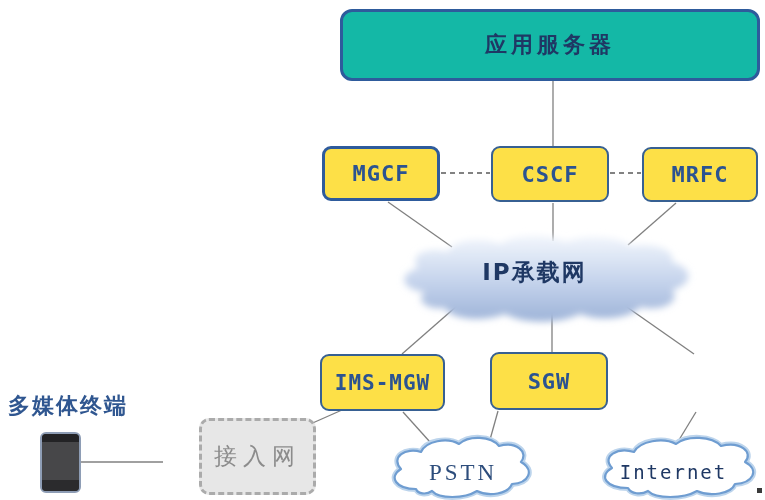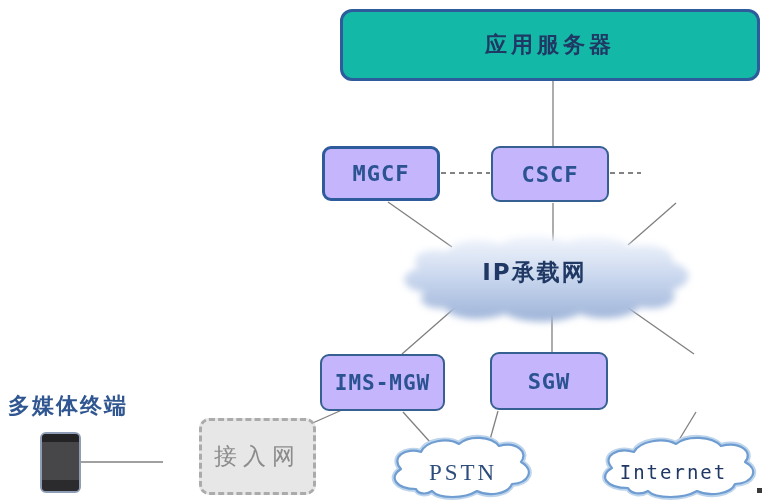--- a/index.html
+++ b/index.html
@@ -4,21 +4,21 @@
 <style>
   html,body{margin:0;padding:0;background:#ffffff;}
   .stage{
     position:relative;width:765px;height:500px;background:#ffffff;
     overflow:hidden;font-family:"DejaVu Sans",sans-serif;
   }
   .wires{position:absolute;left:0;top:0;width:765px;height:500px;z-index:1;}
 
   .node{
     position:absolute;z-index:2;box-sizing:border-box;
-    background:#c4b5fd;border:2px solid #376092;border-radius:9px;
+    background:#fde047;border:2px solid #376092;border-radius:9px;
     display:flex;align-items:center;justify-content:center;
     color:#2b5391;font-family:"DejaVu Sans Mono",monospace;
     font-weight:bold;font-size:22px;letter-spacing:1px;
   }
   .node.thick{border-width:3px;border-color:#2e5b9c;}
 
   .appserver{
     position:absolute;left:340px;top:9px;width:420px;height:72px;z-index:2;
     box-sizing:border-box;background:#14b8a6;border:3px solid #2e5b9c;border-radius:12px;
     display:flex;align-items:center;justify-content:center;
@@ -157,20 +157,23 @@
   <div class="appserver">
     <span>应用服务器</span>
   </div>
 
   <div class="node thick" style="left:322px;top:146px;width:118px;height:55px;">
     <span>MGCF</span>
   </div>
   <div class="node" style="left:491px;top:146px;width:118px;height:56px;">
     <span>CSCF</span>
   </div>
+  <div class="node" style="left:642px;top:147px;width:116px;height:55px;">
+    <span>MRFC</span>
+  </div>
 
   <div class="cloud-label lbl-ip">IP承载网</div>
 
   <div class="node" style="left:320px;top:354px;width:125px;height:57px;font-size:21px;">
     <span>IMS-MGW</span>
   </div>
   <div class="node" style="left:490px;top:352px;width:118px;height:58px;">
     <span>SGW</span>
   </div>
 

